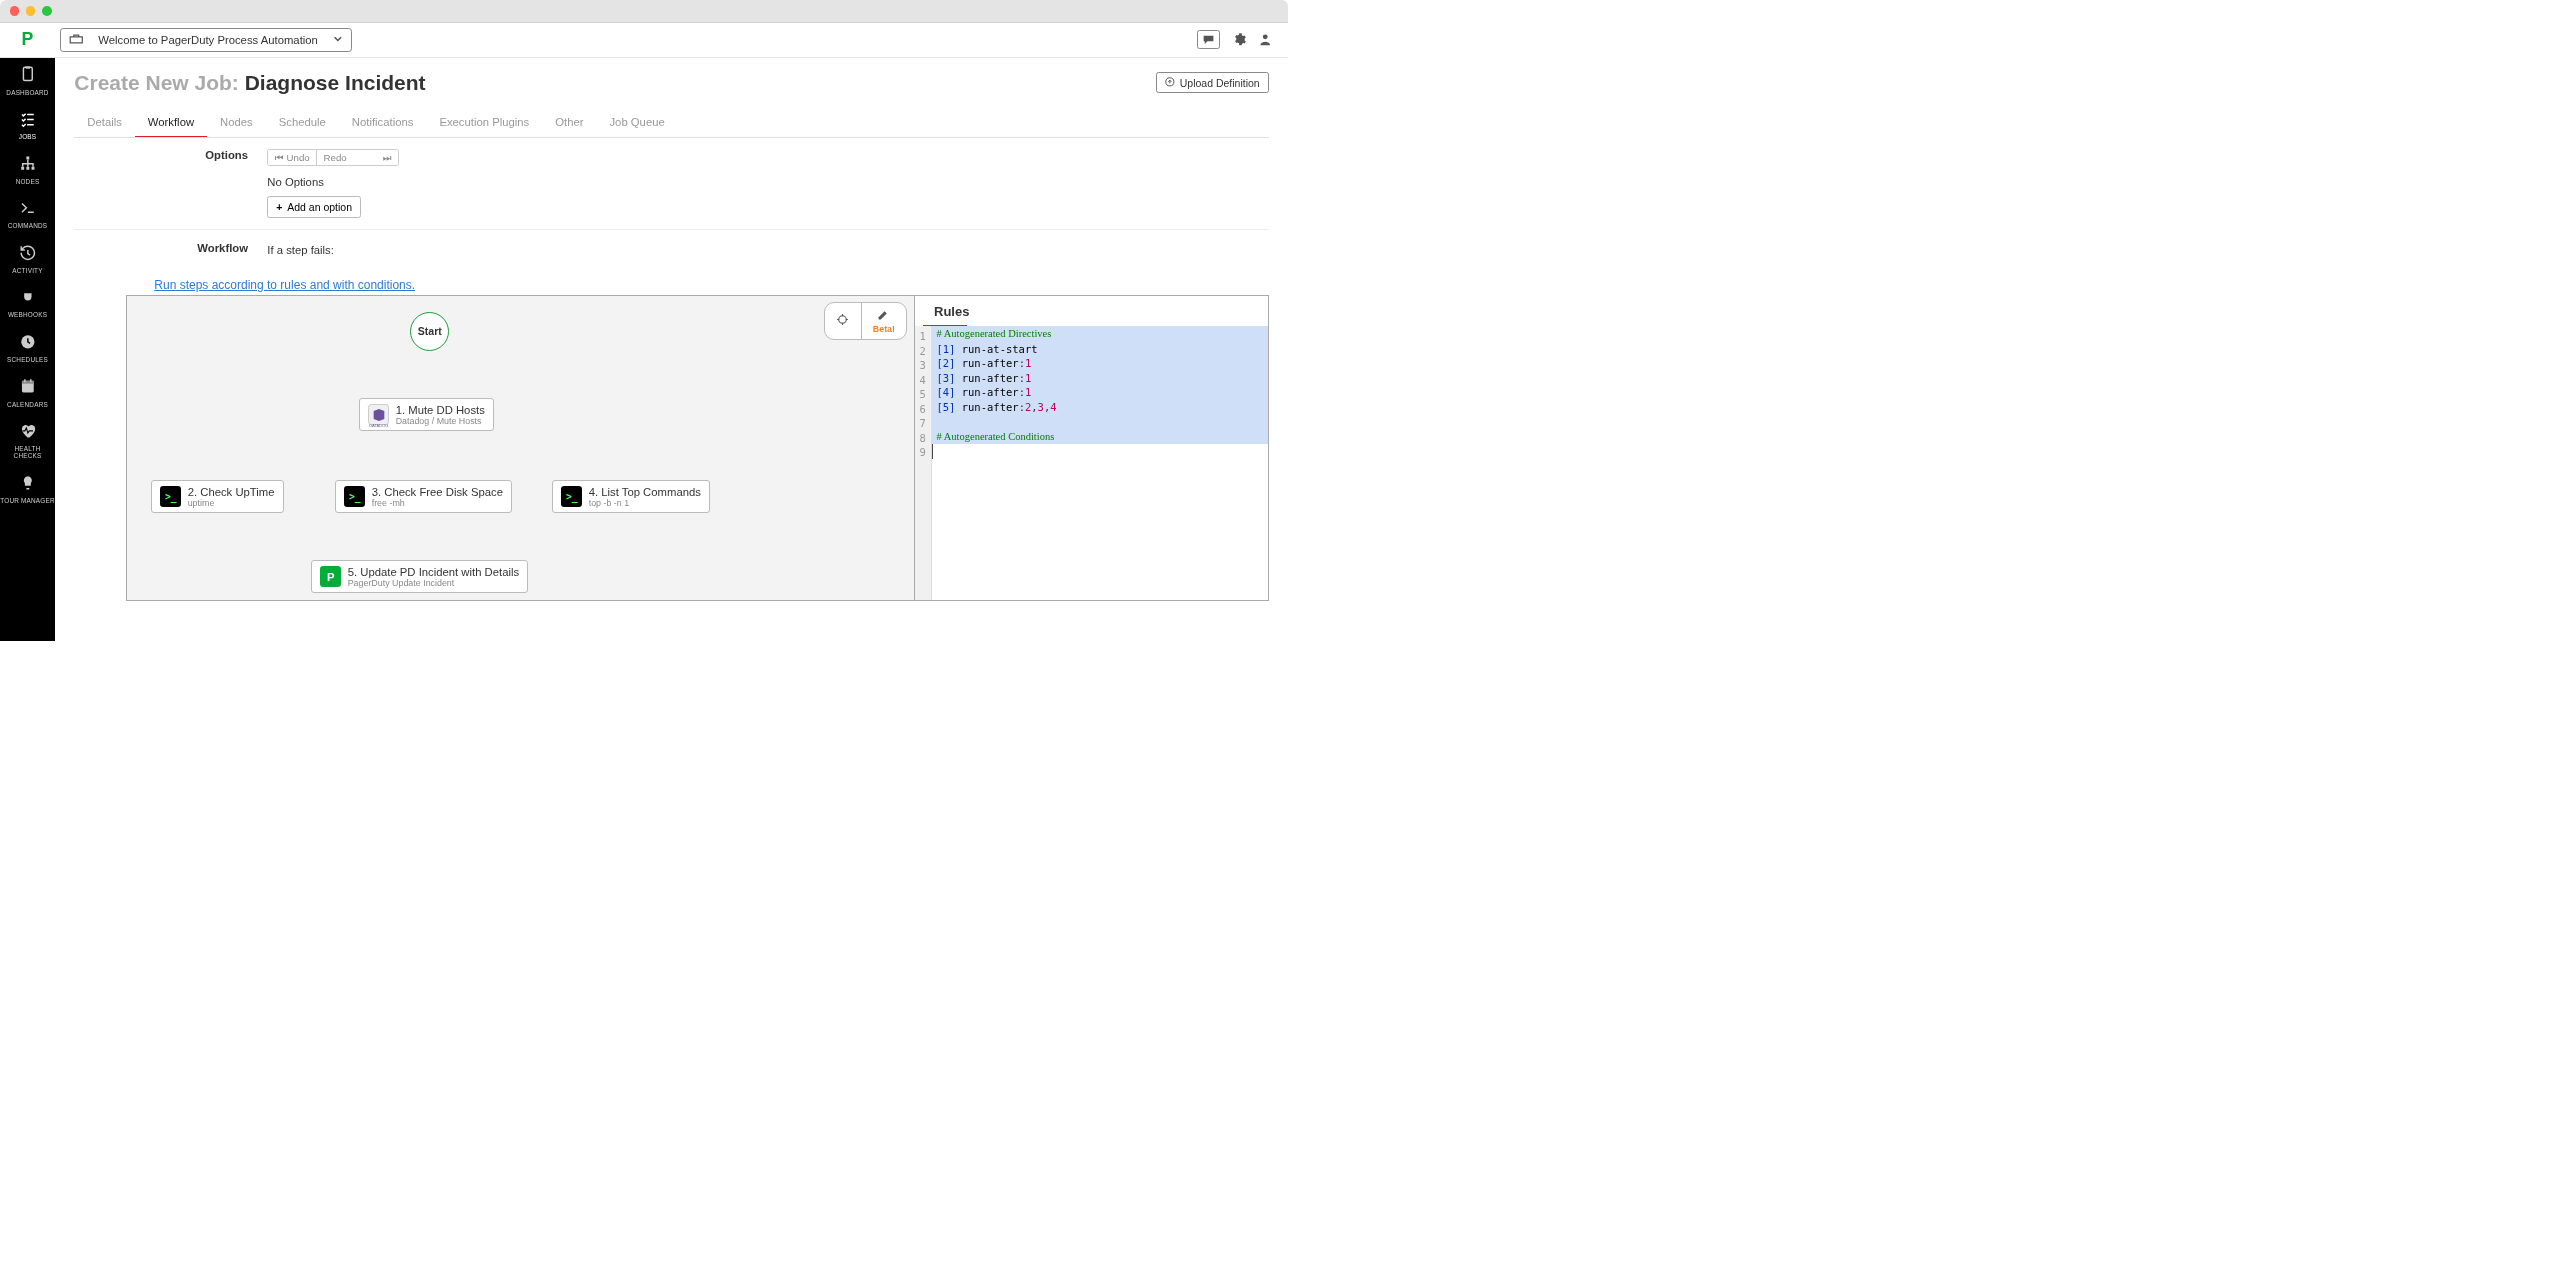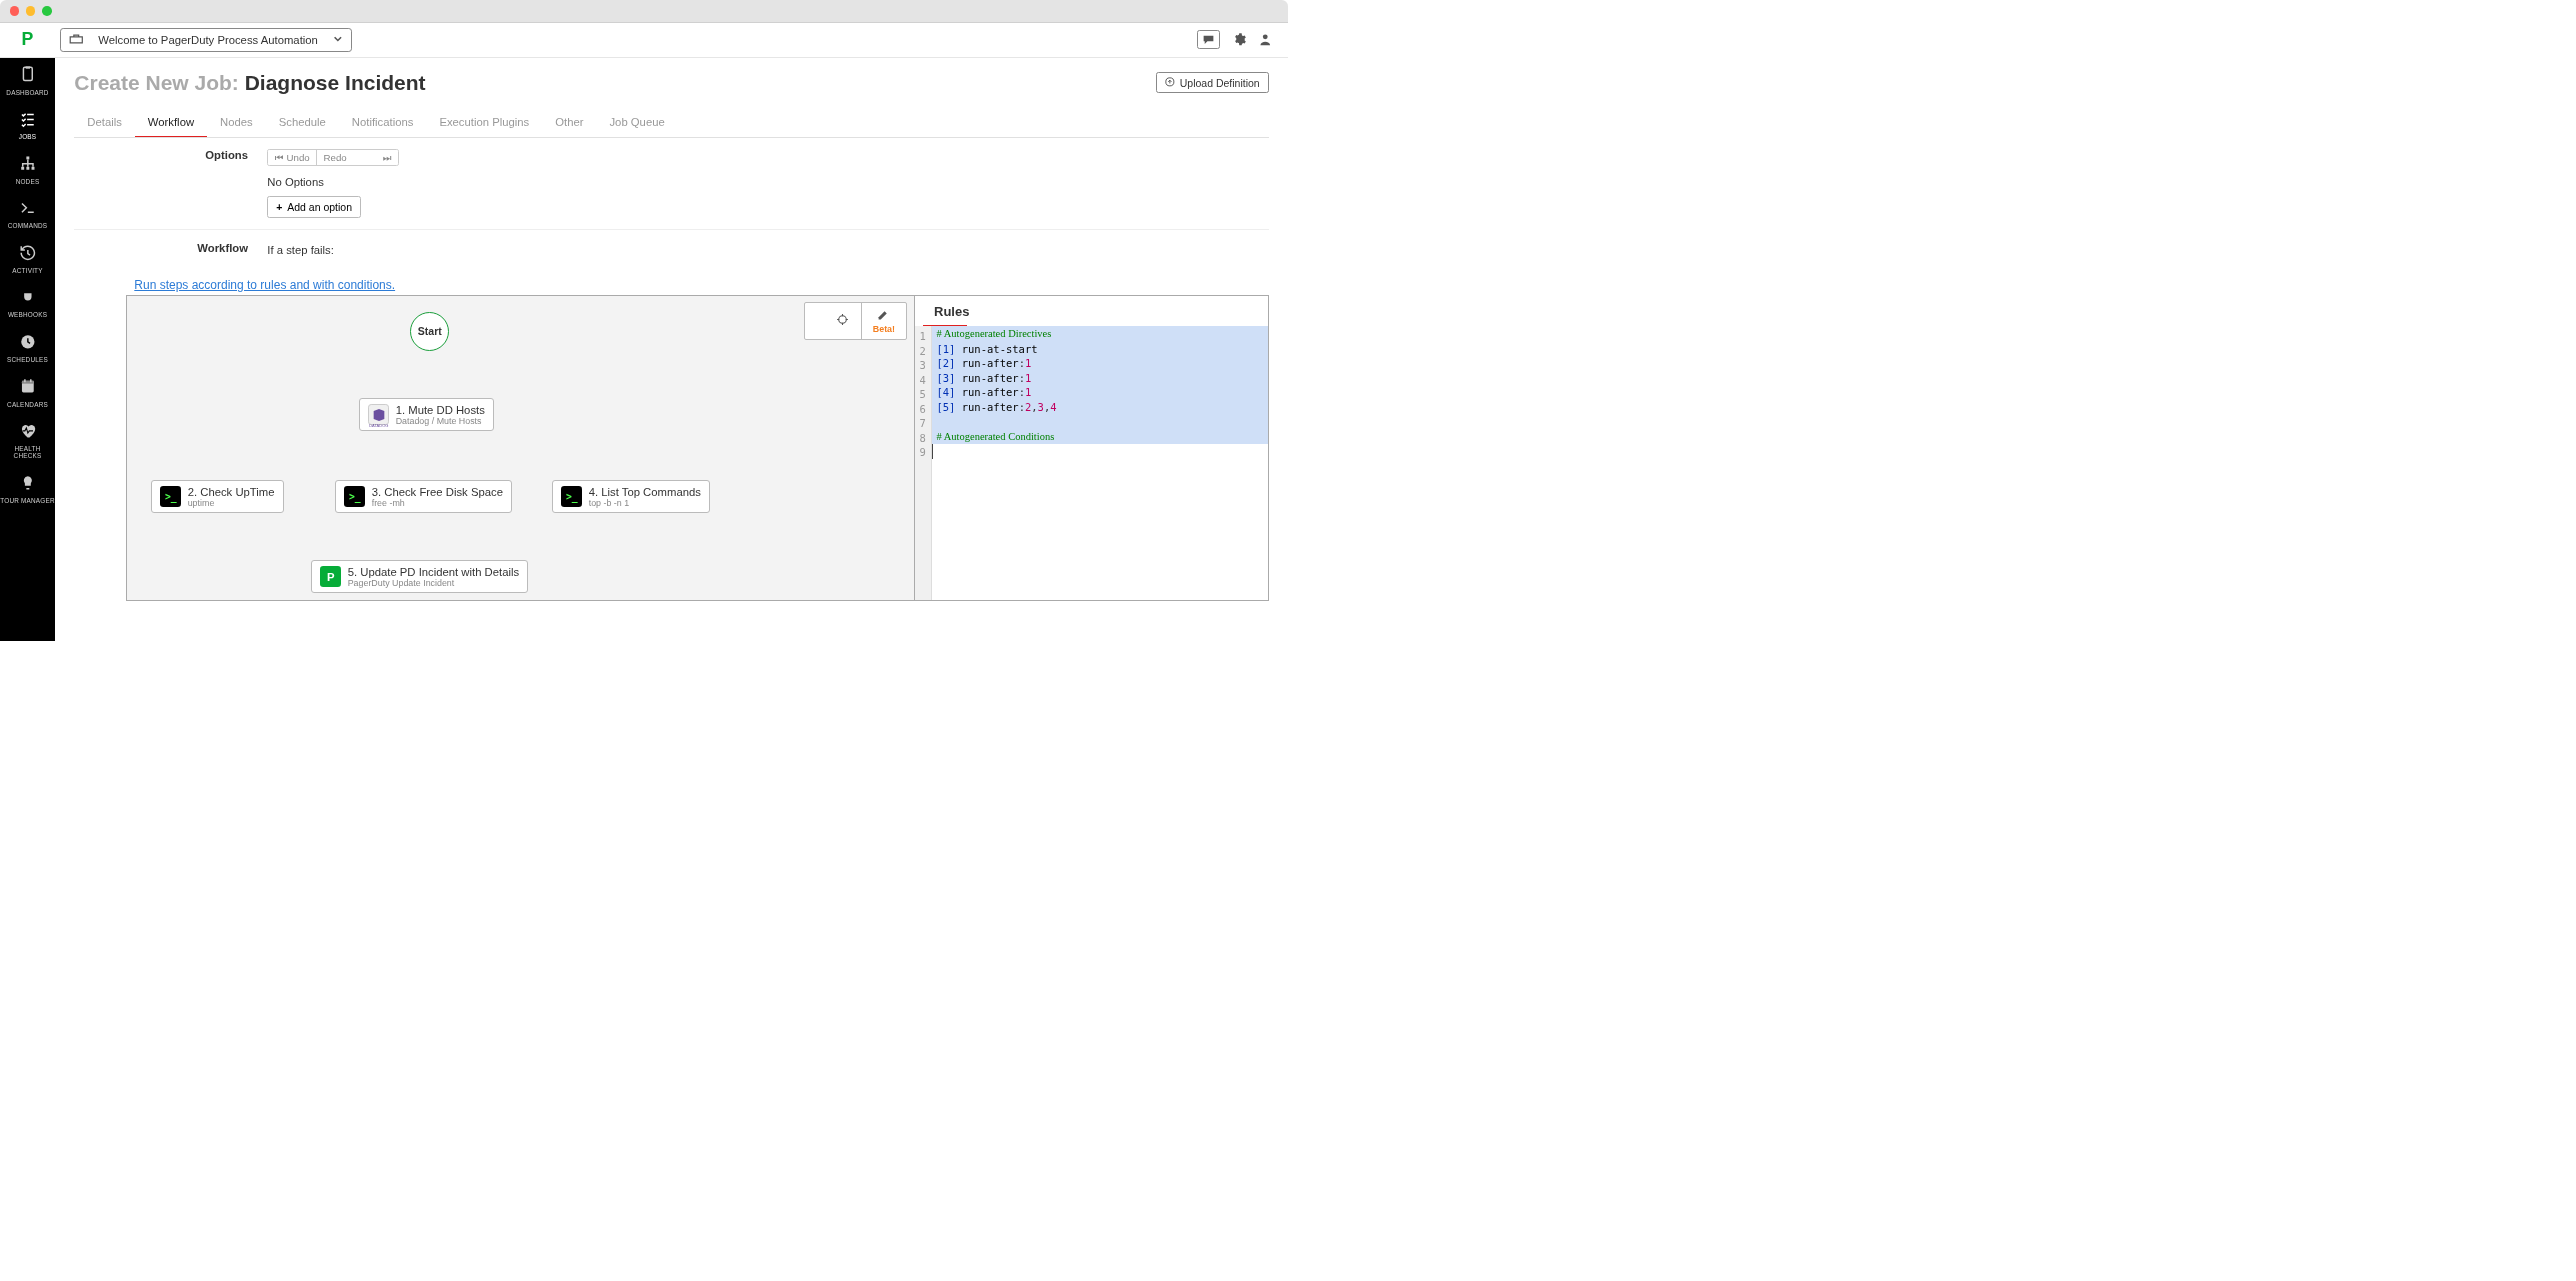--- a/index.html
+++ b/index.html
@@ -53,21 +53,21 @@
 
 .wf-label { font-size: 11.3px; color: #333; }
 .wf-link { color: #2c7bd6; font-size: 12px; margin-top: 9.7px; margin-bottom: 3.2px; display: block; }
 
 
 .canvas-wrap { display: flex; border: 0.8px solid #aaa; margin-top: 1.6px; height: 306px; margin-left: 52px; }
 .canvas { flex: 1; background: #f3f3f3; position: relative; overflow: hidden; }
 .rules-pane { width: 354px; border-left: 0.8px solid #aaa; background: #fff; display: flex; flex-direction: column; }
 
 
-.canvas-tb { position: absolute; top: 6.4px; right: 6.4px; display: flex; border: 0.8px solid #bbb; border-radius: 2px; background: #fff; overflow: hidden; padding-left: 20px; }
+.canvas-tb { position: absolute; top: 6.4px; right: 6.4px; display: flex; border: 0.8px solid #bbb; border-radius: 10px; background: #fff; overflow: hidden; }
 .canvas-tb .tbtn { padding: 4.8px 11.3px; cursor: pointer; display: flex; flex-direction: column; align-items: center; justify-content: center; }
 .canvas-tb .tbtn + .tbtn { border-left: 0.8px solid #bbb; }
 .beta { color: #f47f20; font-weight: 700; font-size: 8.9px; }
 
 
 .start-node { position: absolute; left: 283px; top: 16px; width: 39px; height: 39px; border: 1.6px solid #1a9e3b; border-radius: 50%; background: #fff; display: flex; align-items: center; justify-content: center; font-size: 10.5px; font-weight: 700; }
 .flow-node { position: absolute; border: 0.8px solid #bbb; border-radius: 3px; background: #fff; padding: 4.8px 8px; display: flex; align-items: center; gap: 6.4px; }
 .flow-node .ftitle { font-size: 11.3px; color: #333; }
 .flow-node .fsub { font-size: 8.9px; color: #888; }
 .node-icon { width: 21px; height: 21px; border-radius: 3.2px; display: flex; align-items: center; justify-content: center; flex-shrink: 0; }
@@ -255,21 +255,21 @@
       </div>
     </div>
 
     <div class="section-row">
       <div class="section-label">Workflow</div>
       <div class="section-body">
         <span class="wf-label">If a step fails:</span>
       </div>
     </div>
 
-    <a href="#" class="wf-link" style="margin-left:60px;">Run steps according to rules and with conditions.</a>
+    <a href="#" class="wf-link" style="margin-left:80px;">Run steps according to rules and with conditions.</a>
 
     <div class="canvas-wrap">
       <div class="canvas">
 
         <div class="canvas-tb">
           <div class="tbtn">
             <span><svg width="13" height="13" viewBox="0 0 24 24" fill="none" stroke="#555" stroke-width="2">
                   <circle cx="12" cy="12" r="7"></circle>
                   <path d="M12 2v4M12 18v4M2 12h4M18 12h4"></path>
                 </svg></span>

